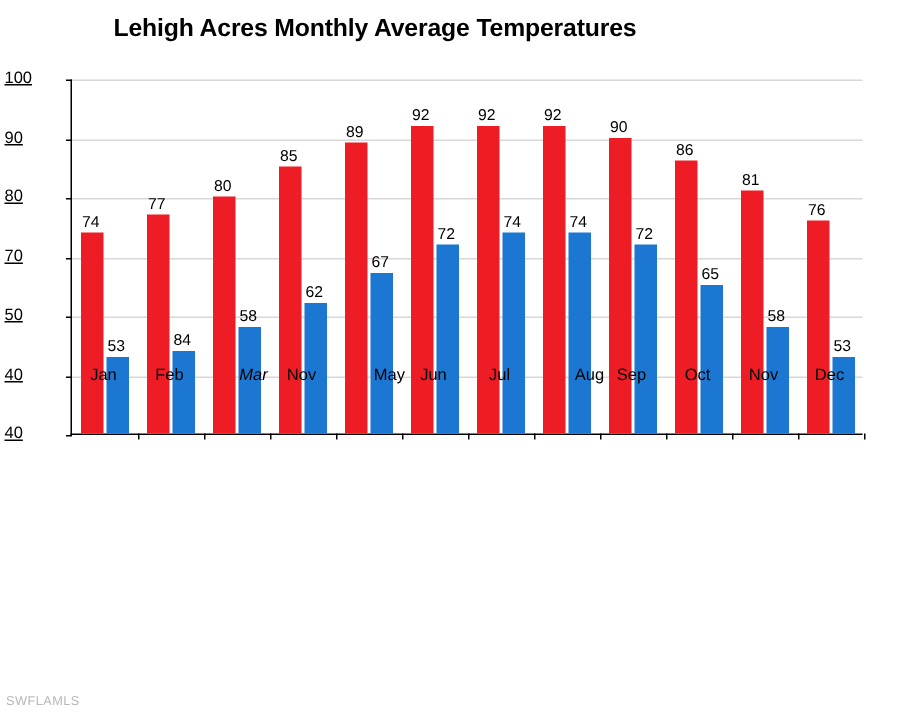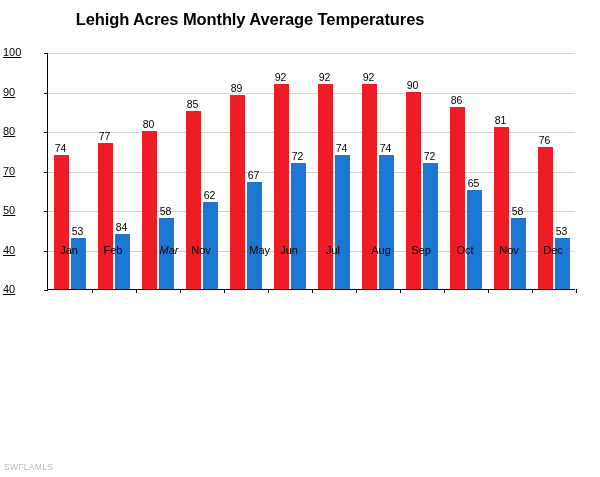--- a/index.html
+++ b/index.html
@@ -223,21 +223,21 @@
     <div class="bar-value" style="left: 233.5px; top: 170.35px;">67</div>
     <div class="xtick-label" style="left: 220px; text-align: right;">May</div>
     <div class="bar-value" style="left: 260.5px; top: 71.6px;">92</div>
     <div class="bar-value" style="left: 277.5px; top: 150.6px;">72</div>
     <div class="xtick-label" style="left: 264px;">Jun</div>
     <div class="bar-value" style="left: 304.5px; top: 71.6px;">92</div>
     <div class="bar-value" style="left: 321.5px; top: 142.7px;">74</div>
     <div class="xtick-label" style="left: 308px;">Jul</div>
     <div class="bar-value" style="left: 348.5px; top: 71.6px;">92</div>
     <div class="bar-value" style="left: 365.5px; top: 142.7px;">74</div>
-    <div class="xtick-label" style="left: 356px;">Aug</div>
+    <div class="xtick-label" style="left: 368px;">Aug</div>
     <div class="bar-value" style="left: 392.5px; top: 79.5px;">90</div>
     <div class="bar-value" style="left: 409.5px; top: 150.6px;">72</div>
     <div class="xtick-label" style="left: 396px;">Sep</div>
     <div class="bar-value" style="left: 436.5px; top: 95.3px;">86</div>
     <div class="bar-value" style="left: 453.5px; top: 178.25px;">65</div>
     <div class="xtick-label" style="left: 440px;">Oct</div>
     <div class="bar-value" style="left: 480.5px; top: 115.05px;">81</div>
     <div class="bar-value" style="left: 497.5px; top: 205.9px;">58</div>
     <div class="xtick-label" style="left: 484px;">Nov</div>
     <div class="bar-value" style="left: 524.5px; top: 134.8px;">76</div>

